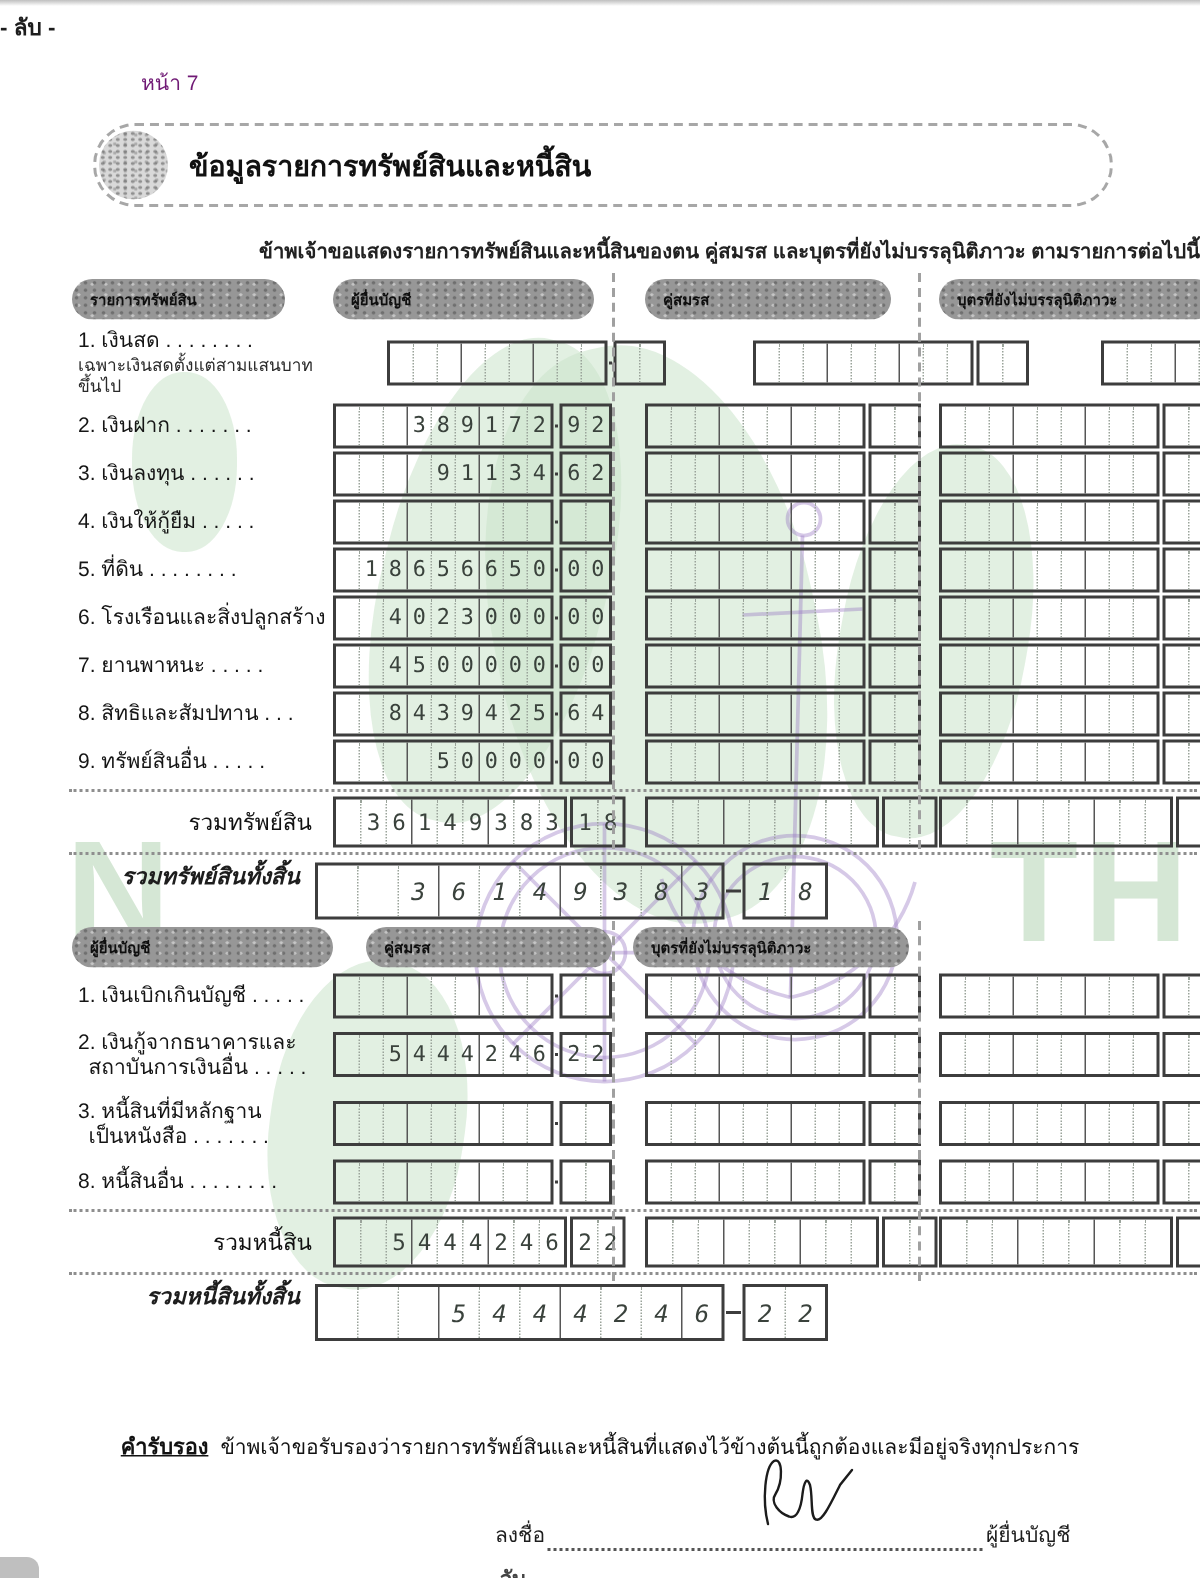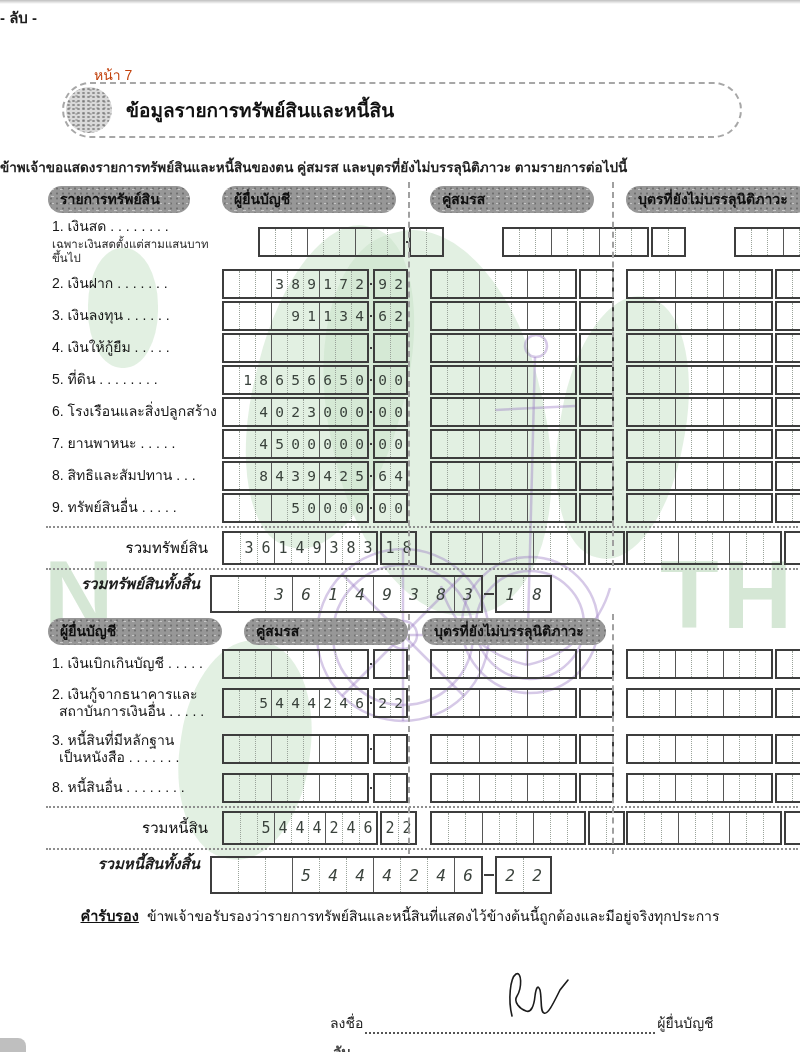--- a/index.html
+++ b/index.html
@@ -13,45 +13,45 @@
   .edge-right{position:absolute;right:0;top:0;width:5px;height:100%;background:linear-gradient(270deg,#dedede,rgba(255,255,255,0));}
   .corner-smudge{position:absolute;left:0;top:1038px;width:26px;height:14px;background:#8a8a8a;opacity:.55;border-radius:0 8px 0 0;}
 
   
   .wm{position:absolute;pointer-events:none;}
   .wm-blob{border-radius:48%;background:rgba(203,228,203,.55);}
   .wm-letter{font-weight:bold;font-size:96px;color:rgba(178,212,178,.55);letter-spacing:4px;}
   .content{position:relative;z-index:2;}
 
   .secret-top{position:absolute;top:6px;left:0;width:100%;text-align:left;font-weight:bold;font-size:15px;}
-  .page-num{position:absolute;top:44px;left:94px;font-size:14px;color:#c2410c;margin-top:20px;}
+  .page-num{position:absolute;top:44px;left:94px;font-size:14px;color:#701a75;}
 
   .title-capsule{position:absolute;top:82px;left:62px;width:676px;height:52px;
     border:2px dashed #a7a7a7;border-radius:30px;display:flex;align-items:center;}
   .stamp-circle{position:absolute;left:2px;top:3px;width:46px;height:46px;border-radius:50%;
     background:radial-gradient(rgba(70,70,70,.5) 1px,transparent 1.6px),radial-gradient(rgba(120,120,120,.45) 1px,transparent 1.4px),#d9d9d9;
     background-size:5px 4px,7px 6px;}
   .title-text{margin-left:62px;font-weight:bold;font-size:19px;color:#111;}
 
-  .intro{position:absolute;top:156px;left:0;width:100%;text-align:left;font-size:13.5px;font-weight:bold;color:#222;}
+  .intro{position:absolute;top:156px;left:0;width:100%;text-align:right;font-size:13.5px;font-weight:bold;color:#222;}
 
   .section{position:absolute;left:48px;width:750px;}
   #assets-section{top:182px;}
   #liab-section{top:614px;}
 
   .vline{position:absolute;top:0;border-left:2px dashed #a0a0a0;z-index:1;}
   .vl1{left:360px;} .vl2{left:564px;}
   #assets-section .vline{height:384px;}
   #liab-section .vline{height:240px;}
 
   .headrow{display:grid;grid-template-columns:174px 186px 204px 186px;align-items:center;height:34px;}
   .capsule{background:radial-gradient(rgba(50,50,50,.4) 1px,transparent 1.5px),
            radial-gradient(rgba(255,255,255,.45) 1px,transparent 1.3px),#979797;
     background-size:6px 5px,9px 7px;border-radius:14px;height:27px;display:flex;align-items:center;
-    padding:0 12px;font-weight:bold;font-size:14px;color:#0f0f0f;white-space:nowrap;}
+    padding:0 12px;font-weight:bold;font-size:10px;color:#0f0f0f;white-space:nowrap;}
   .cap-items{width:118px;} .cap-decl{width:150px;} .cap-spouse{width:140px;} .cap-child{width:160px;}
   .colcell.spouse{padding-left:22px;} .colcell.children{padding-left:14px;}
 
   .frow{display:grid;grid-template-columns:174px 186px 204px 186px;align-items:center;height:32px;}
   .frow.row-note{height:52px;gap:36px;} .frow.two-line{height:46px;}
   .trow{display:grid;grid-template-columns:174px 186px 204px 186px;align-items:center;height:36px;}
   .rlabel{font-size:14px;line-height:1.25;color:#151515;padding-left:4px;}
   .rlabel .note{font-size:11.5px;color:#2a2a2a;margin-top:1px;}
   .tlabel{font-size:15px;text-align:right;padding-right:14px;color:#111;}
 
@@ -67,21 +67,21 @@
 
   .dashedline{border-top:2px dotted #8e8e8e;height:0;margin:2px 0 2px -2px;width:752px;}
 
   .grandrow{display:flex;height:44px;font-style:italic;}
   #liab-section .grandrow{height:46px;}
   .grandrow .glabel{width:152px;font-size:15px;font-weight:bold;text-align:right;padding-right:10px;}
   .grand .cellbox{height:34px;}
   .grand .cell{width:26px;font-size:16px;}
   .grand .dash{width:10px;}
 
-  .cert{position:absolute;top:904px;left:0;width:100%;text-align:center;font-size:14px;color:#111;}
+  .cert{position:absolute;top:952px;left:0;width:100%;text-align:center;font-size:14px;color:#111;}
   .cert b{text-decoration:underline;font-size:14.5px;margin-right:8px;}
 
   .sigrow{position:absolute;top:1012px;left:330px;display:flex;align-items:flex-end;font-size:14px;}
   .sigline{width:290px;border-bottom:2px dotted #555;margin:0 2px;height:14px;}
   .sig-svg{position:absolute;left:168px;top:-46px;}
   .secret-bottom{position:absolute;top:1041px;left:333px;font-size:14px;font-weight:bold;color:#444;}
 </style>
 </head>
 <body>
 

